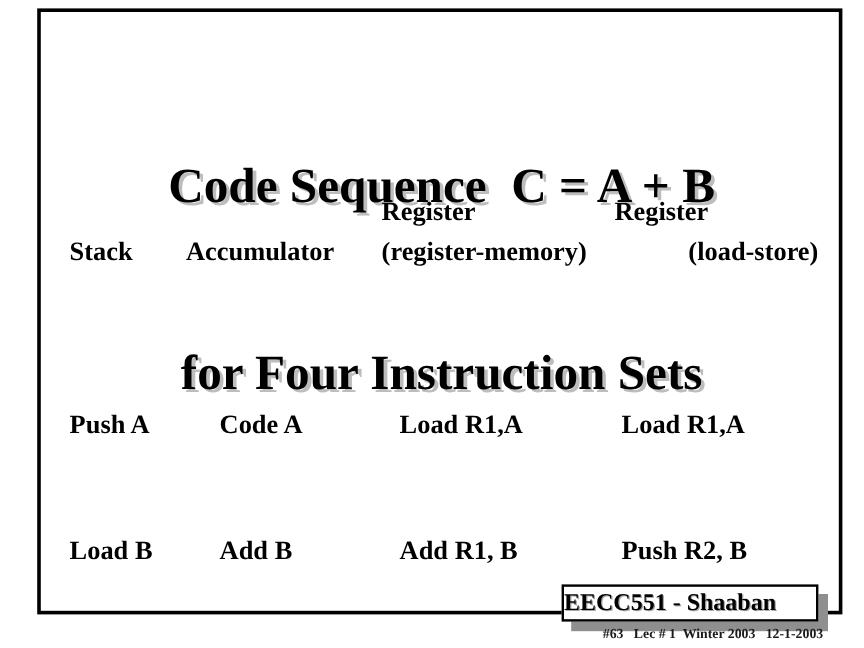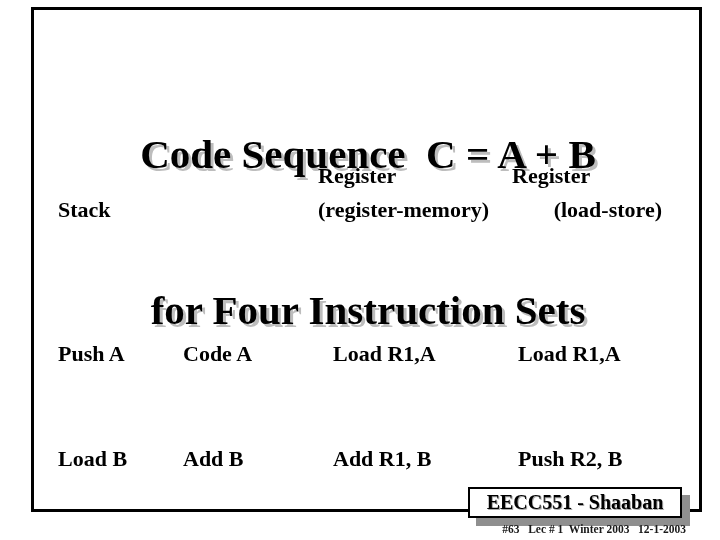--- a/index.html
+++ b/index.html
@@ -56,21 +56,21 @@
     line-height:35px;color:var(--ink);
     z-index:2;white-space:pre;
   }
   .badge{
     position:absolute;
     left:468px;top:487px;width:214px;height:31px;
     background:var(--bg);
     border:2px solid var(--ink);
     box-sizing:border-box;
     box-shadow:8px 8px 0 var(--box-shadow);
-    text-align:center;
+    text-align:left;
     font-weight:bold;font-size:20px;line-height:27px;
     color:var(--ink);
     text-shadow:1px 1px 0 #aaaaaa;
     z-index:3;
     white-space:pre;
   }
   .lecture-info{
     position:absolute;
     top:523px;right:34px;
     font-weight:bold;font-size:11.5px;
@@ -89,22 +89,23 @@
 
   <div class="title">
     <div>Code Sequence  C = A + B</div>
     <div>for Four Instruction Sets</div>
   </div>
 
   <div class="hdr-top" style="left:318px;width:164px;">Register</div>
   <div class="hdr-top" style="left:512px;width:150px;">Register</div>
 
   <div class="hdr" style="left:58px;">Stack</div>
+  <div class="hdr" style="left:155px;">Accumulator</div>
   <div class="hdr centered" style="left:318px;width:164px;">(register-memory)</div>
-  <div class="hdr centered" style="left:512px;width:150px;">(load-store)</div>
+  <div class="hdr centered" style="left:532px;width:150px;">(load-store)</div>
 
   <div class="col-rows" style="left:58px;">
     <div>Push A</div>
     <div>Load B</div>
     
   </div>
 
   <div class="col-rows" style="left:183px;">
     <div>Code A</div>
     <div>Add B</div>

